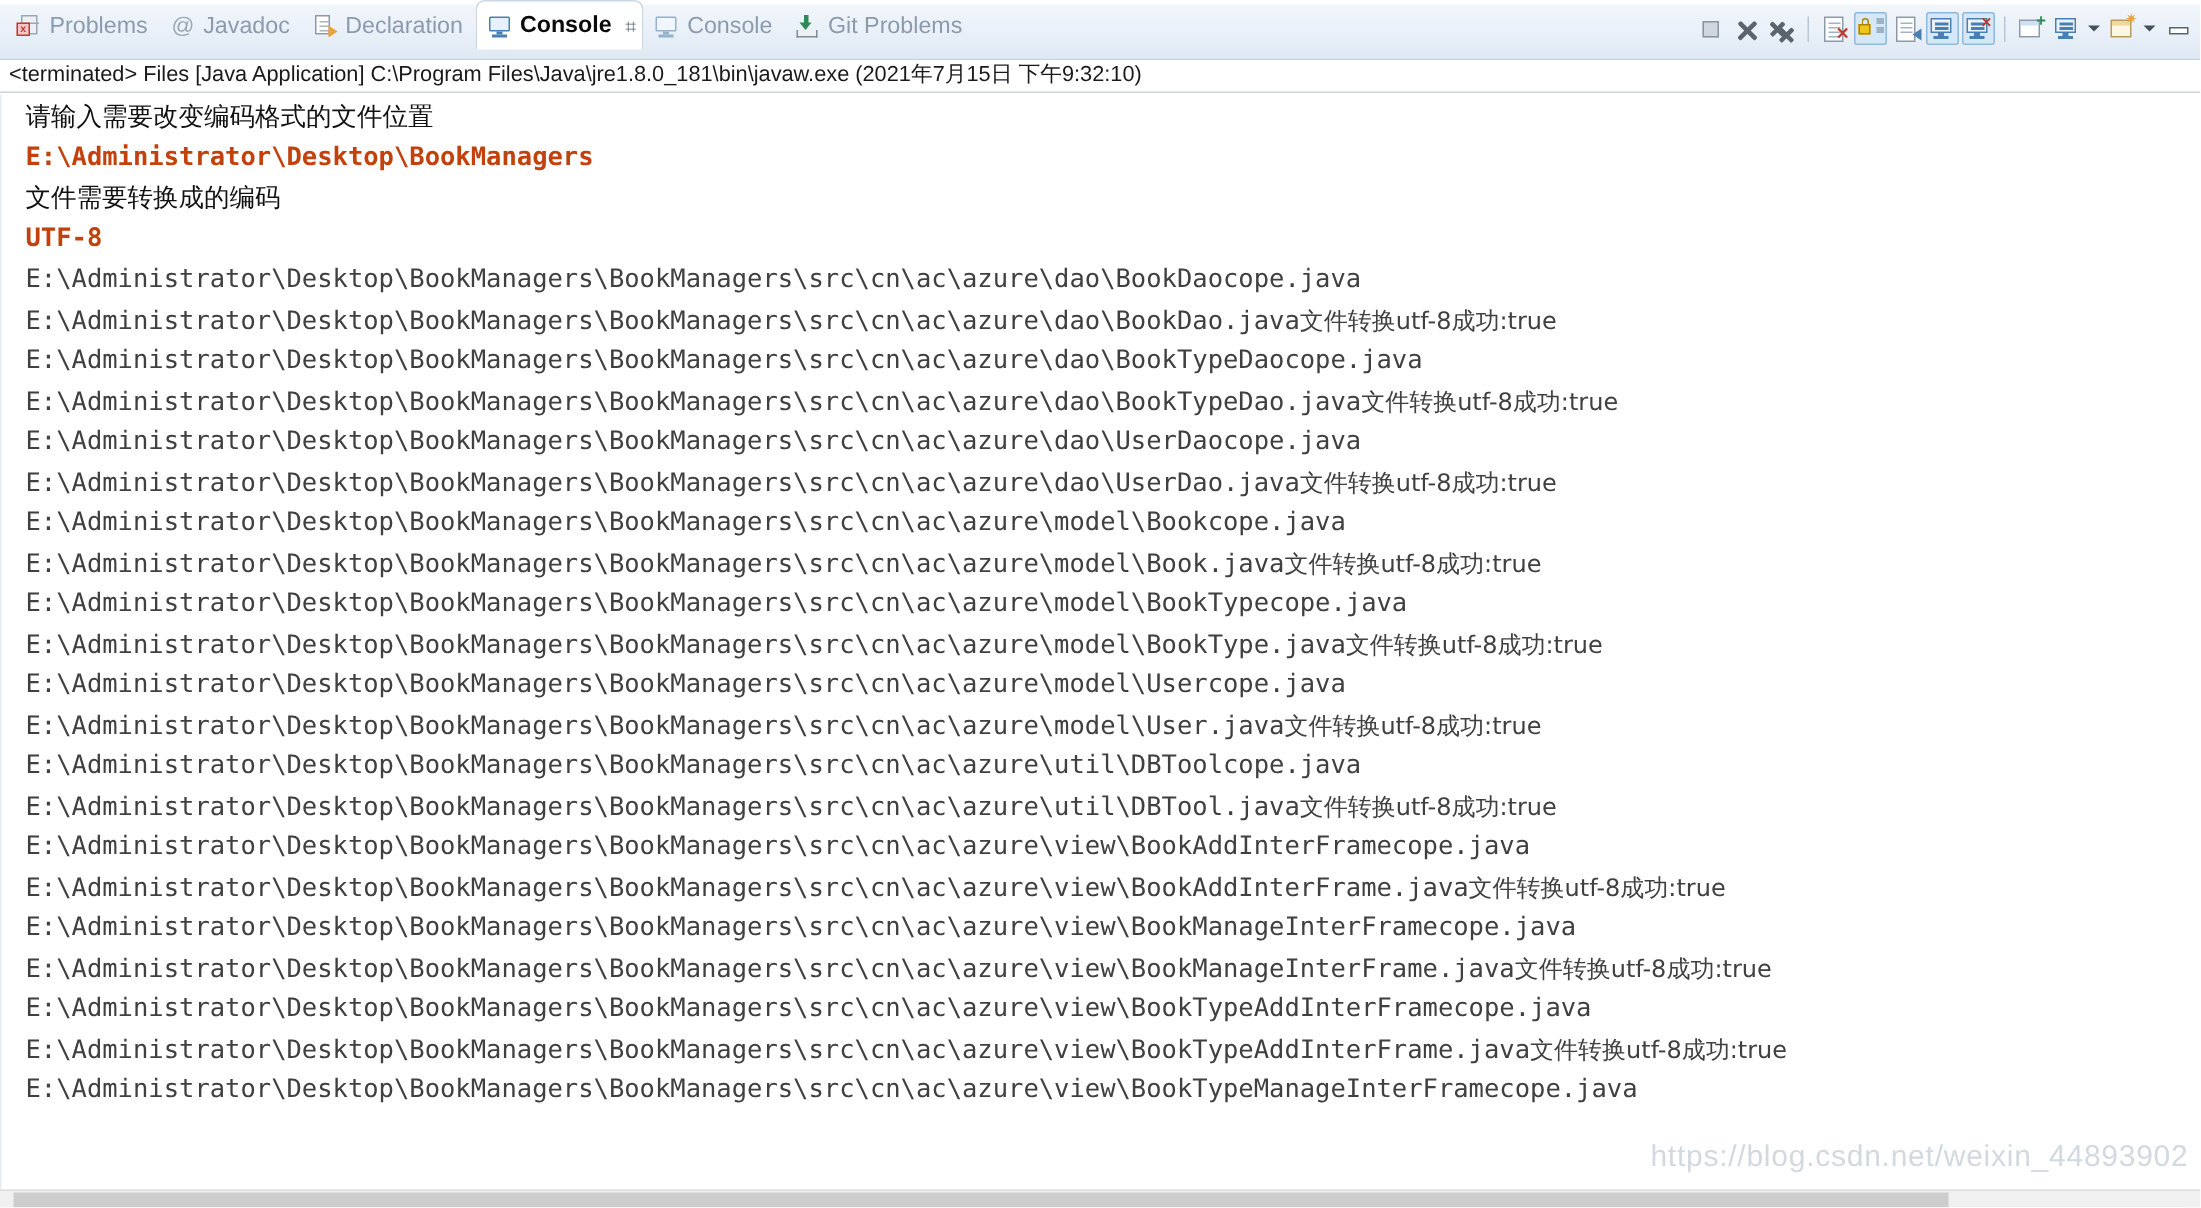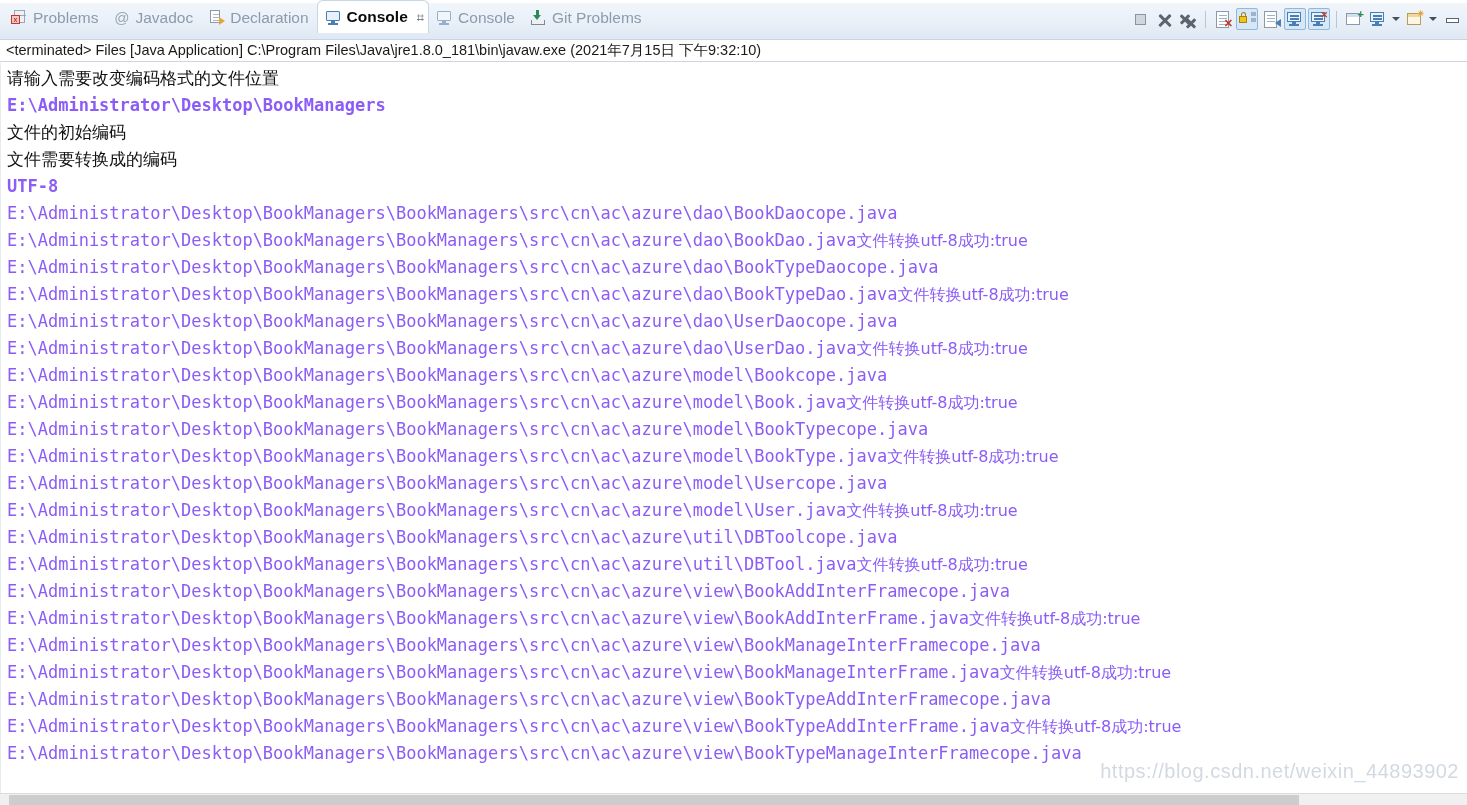--- a/index.html
+++ b/index.html
@@ -277,39 +277,39 @@
 
   
   .console-body {
     position: absolute;
     left: 0; right: 0;
     top: 63px;
     bottom: 12px;
     background: #ffffff;
     overflow: hidden;
     border-left: 1px solid #e6ebf0;
-    padding-left: 6px;
+    padding-left: 16px;
     padding-top: 2px;
   }
   .cline {
     height: 27px;
     line-height: 27px;
     white-space: nowrap;
     font-family: "DejaVu Sans Mono", "Liberation Mono", monospace;
     font-size: 17px;
-    color: #8b5cf6;
+    color: #404040;
     letter-spacing: 0px;
   }
   .cline.prompt {
     font-family: "DejaVu Sans", "Liberation Sans", sans-serif;
     font-size: 17px;
     color: #111111;
   }
   .cline.input {
-    color: #8b5cf6;
+    color: #c2410c;
     font-weight: bold;
   }
   .cline .cn {
     font-family: "DejaVu Sans", "Liberation Sans", sans-serif;
     font-size: 16px;
   }
 
   
   .hscroll {
     position: absolute;
@@ -422,21 +422,20 @@
         <span class="caret" title="View Menu"></span>
         <span class="tbtn" title="Minimize"><span class="ic-min"><span class="bar"></span></span></span>
       </div>
   </div>
 
   <div class="console-header">&lt;terminated&gt; Files [Java Application] C:\Program Files\Java\jre1.8.0_181\bin\javaw.exe (2021年7月15日 下午9:32:10)</div>
 
   <div class="console-body" id="console-host">
       <div class="cline prompt">请输入需要改变编码格式的文件位置</div>
       <div class="cline input">E:\Administrator\Desktop\BookManagers</div>
-      <div class="cline prompt">文件的初始编码</div>
       <div class="cline prompt">文件需要转换成的编码</div>
       <div class="cline input">UTF-8</div>
       <div class="cline"><span>E:\Administrator\Desktop\BookManagers\BookManagers\src\cn\ac\azure\dao\BookDaocope.java</span></div>
       <div class="cline"><span>E:\Administrator\Desktop\BookManagers\BookManagers\src\cn\ac\azure\dao\BookDao.java</span><span class="cn">文件转换utf-8成功:true</span></div>
       <div class="cline"><span>E:\Administrator\Desktop\BookManagers\BookManagers\src\cn\ac\azure\dao\BookTypeDaocope.java</span></div>
       <div class="cline"><span>E:\Administrator\Desktop\BookManagers\BookManagers\src\cn\ac\azure\dao\BookTypeDao.java</span><span class="cn">文件转换utf-8成功:true</span></div>
       <div class="cline"><span>E:\Administrator\Desktop\BookManagers\BookManagers\src\cn\ac\azure\dao\UserDaocope.java</span></div>
       <div class="cline"><span>E:\Administrator\Desktop\BookManagers\BookManagers\src\cn\ac\azure\dao\UserDao.java</span><span class="cn">文件转换utf-8成功:true</span></div>
       <div class="cline"><span>E:\Administrator\Desktop\BookManagers\BookManagers\src\cn\ac\azure\model\Bookcope.java</span></div>
       <div class="cline"><span>E:\Administrator\Desktop\BookManagers\BookManagers\src\cn\ac\azure\model\Book.java</span><span class="cn">文件转换utf-8成功:true</span></div>

